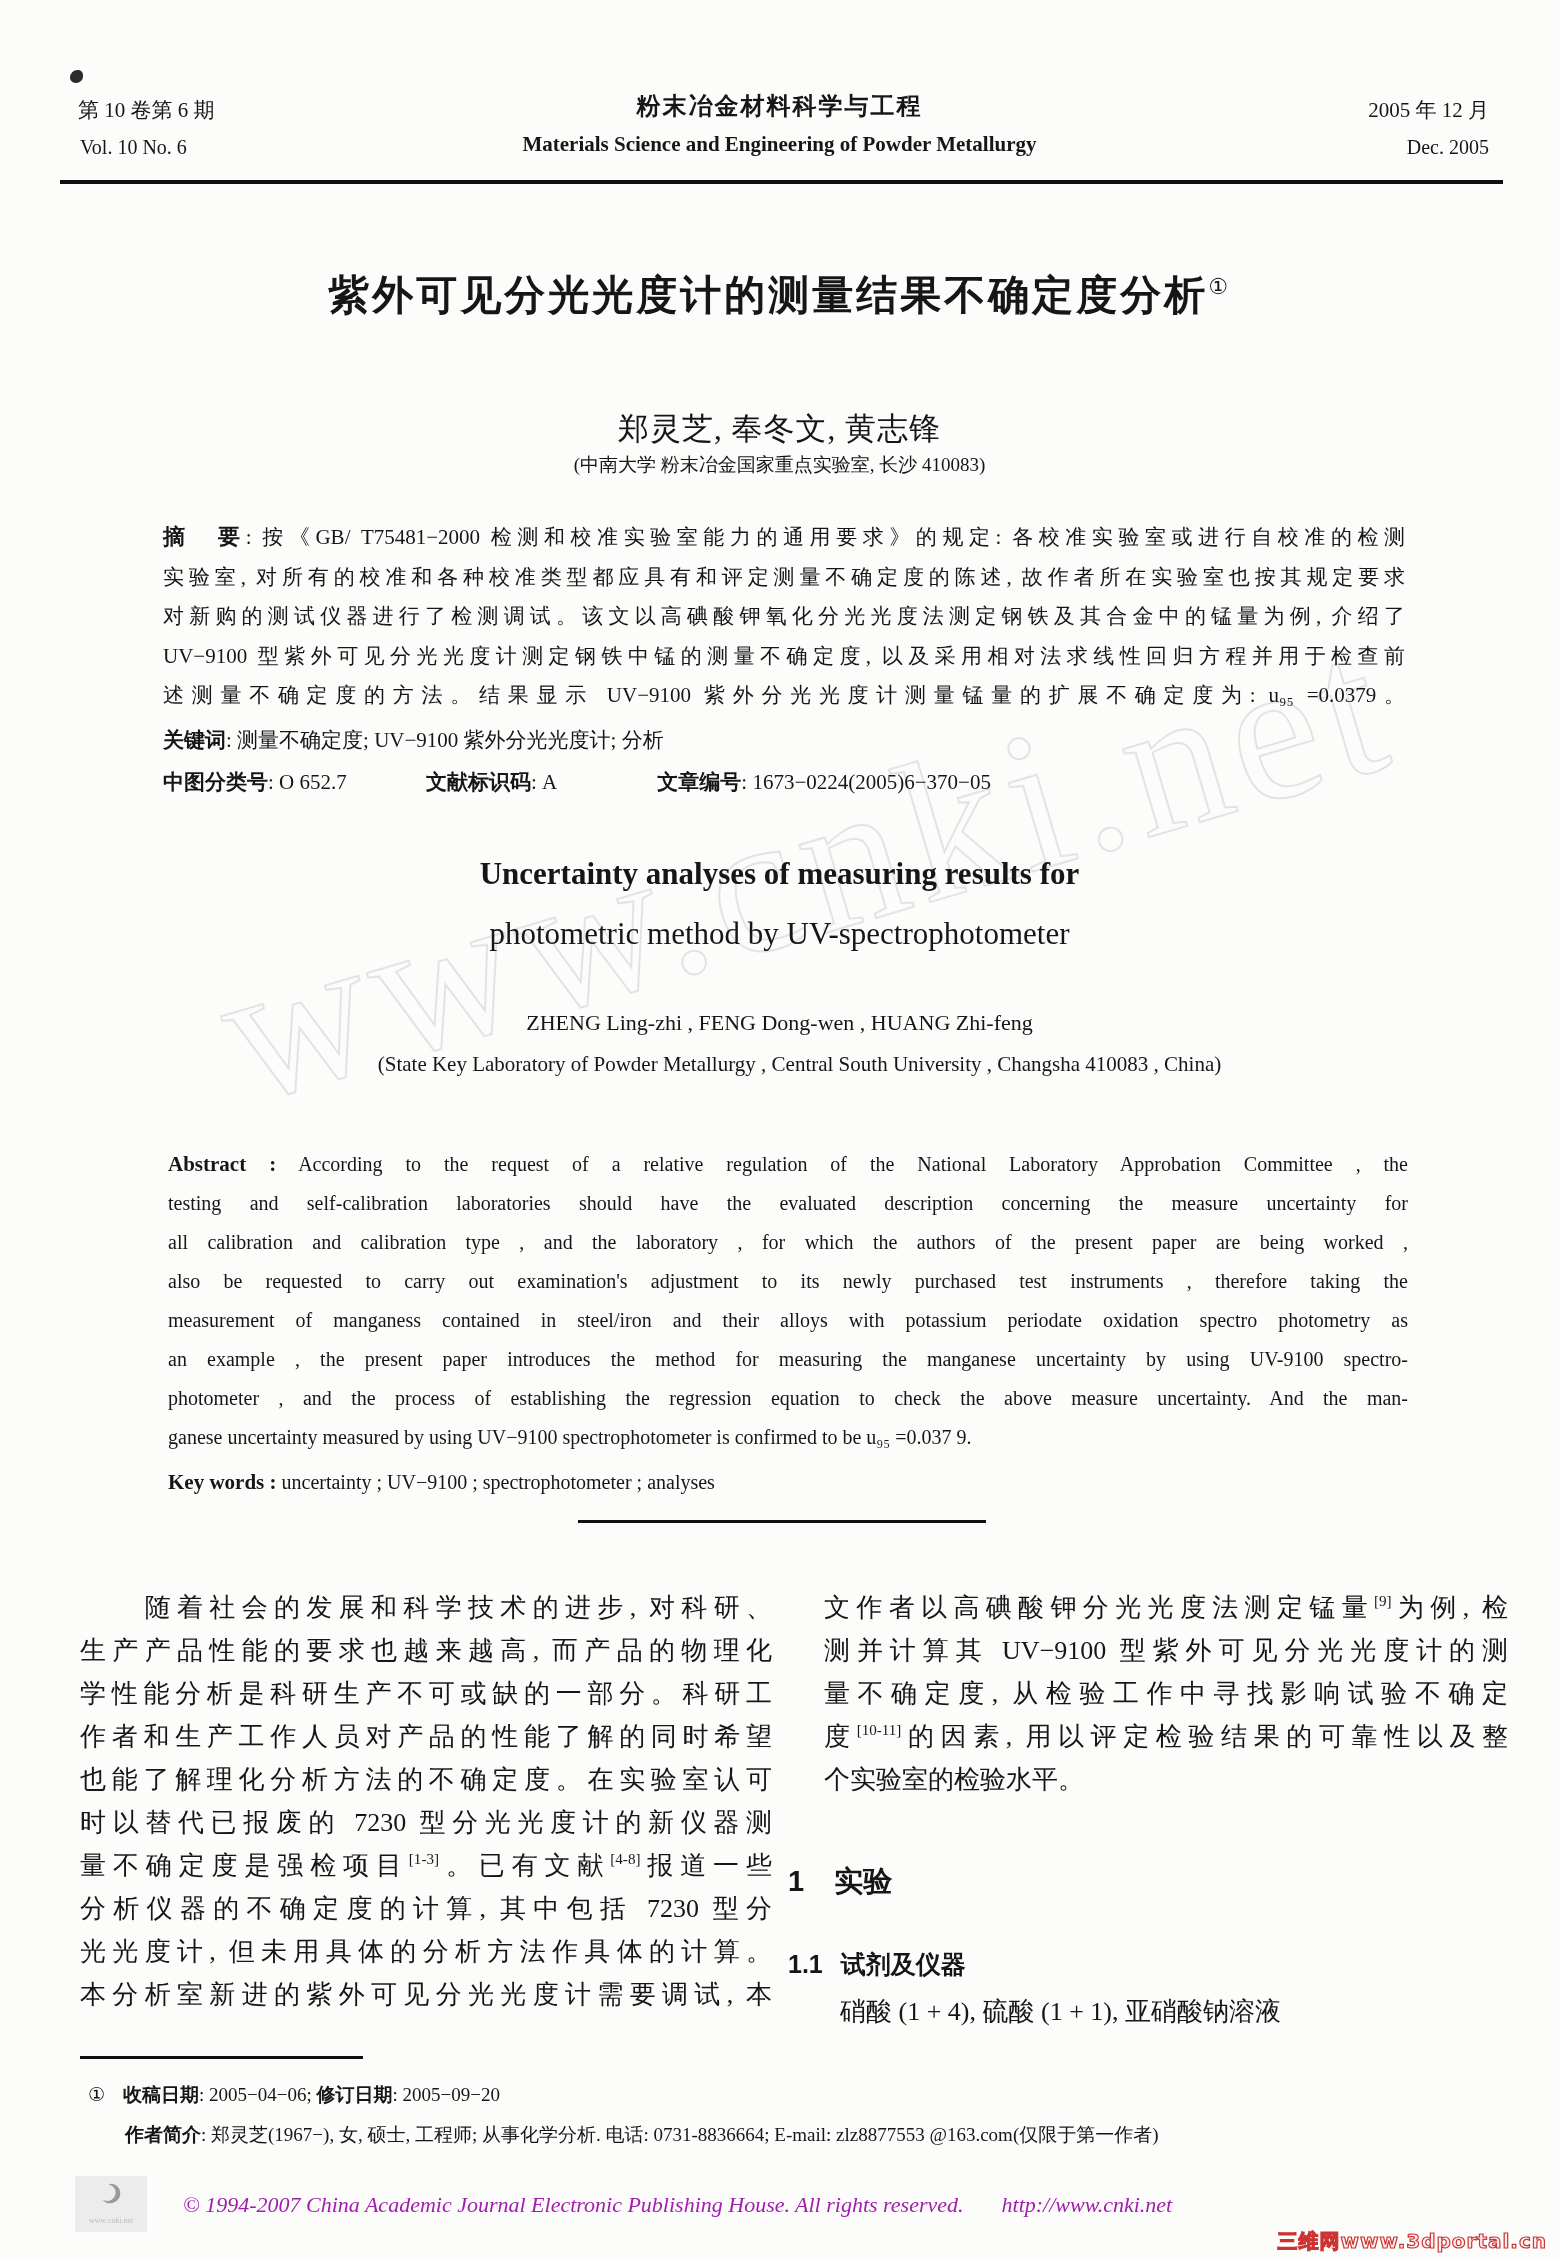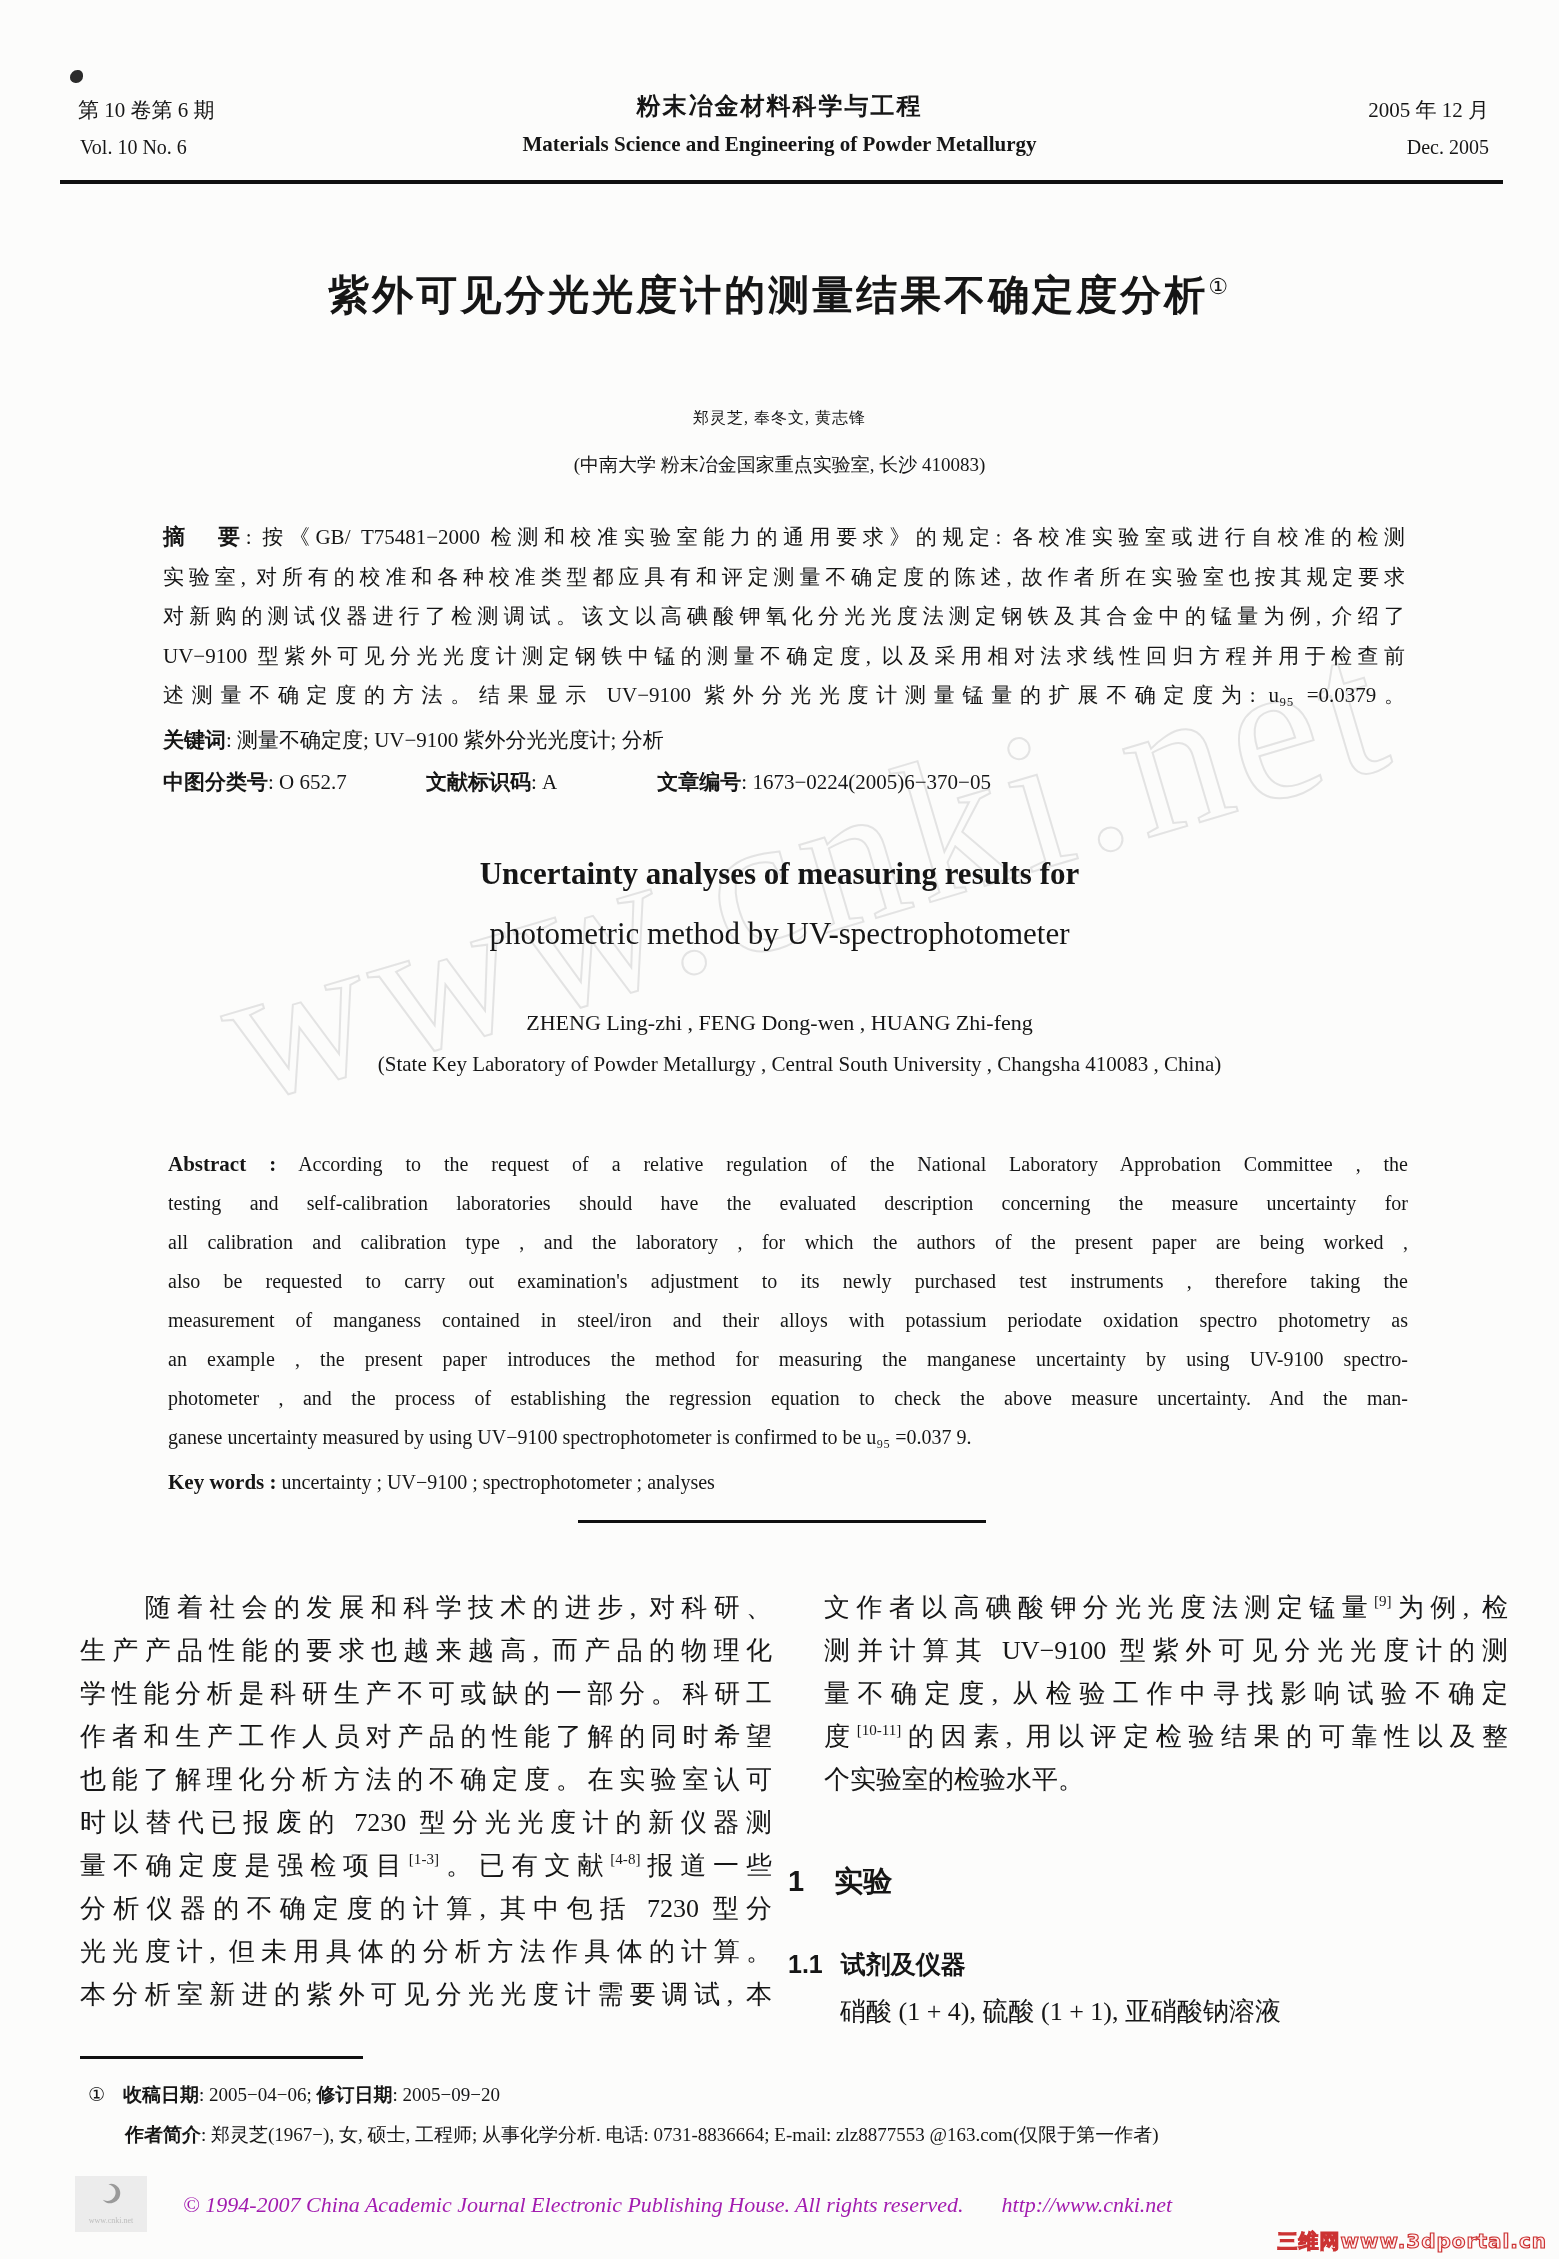--- a/index.html
+++ b/index.html
@@ -14,21 +14,21 @@
   .hdr-cn-left{left:78px;top:96px;font-size:21px;}
   .hdr-cn-center{top:90px;font-size:24px;letter-spacing:2px;}
   .hdr-cn-right{top:96px;right:70px;font-size:21px;}
   .hdr-en-left{left:80px;top:136px;font-size:20px;}
   .hdr-en-center{top:132px;font-size:21px;font-weight:bold;}
   .hdr-en-right{top:136px;right:70px;font-size:20px;}
   .hdr-rule{left:60px;top:180px;width:1443px;height:4px;background:#101010;}
   
   .title-cn{top:268px;font-size:41px;font-weight:bold;letter-spacing:3px;}
   .title-mark{font-size:22px;vertical-align:super;font-family:"DejaVu Sans","Liberation Sans",sans-serif;font-weight:normal;}
-  .authors-cn{top:408px;font-size:16px;letter-spacing:1px;}
+  .authors-cn{top:408px;font-size:31px;letter-spacing:1px;}
   .affil-cn{top:452px;font-size:19px;}
   
   .abs-cn{left:163px;top:517px;width:1242px;font-size:21px;line-height:39.5px;}
   .abs-cn .lbl{font-size:22px;}
   .kw-cn{left:163px;top:720px;width:1242px;font-size:21px;line-height:39px;}
   .cls-row{left:163px;top:762px;width:1242px;font-size:21px;line-height:40px;}
   .cls-row .gap1{margin-left:74px;}
   .cls-row .gap2{margin-left:96px;}
   
   .title-en1{top:856px;font-size:31px;font-weight:bold;}

